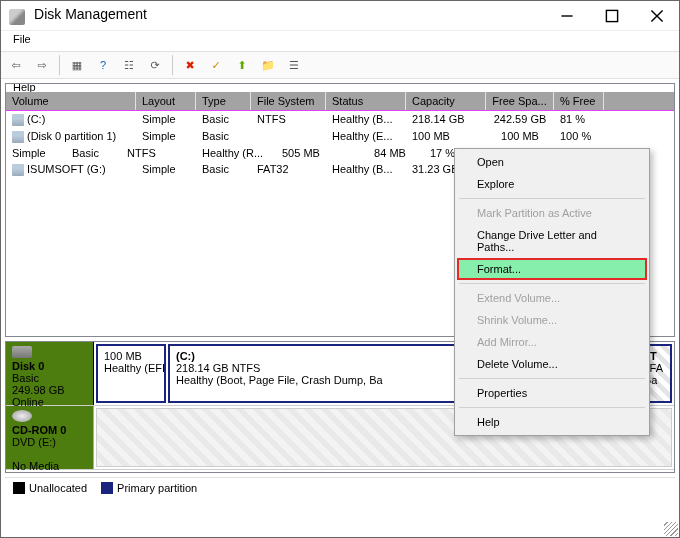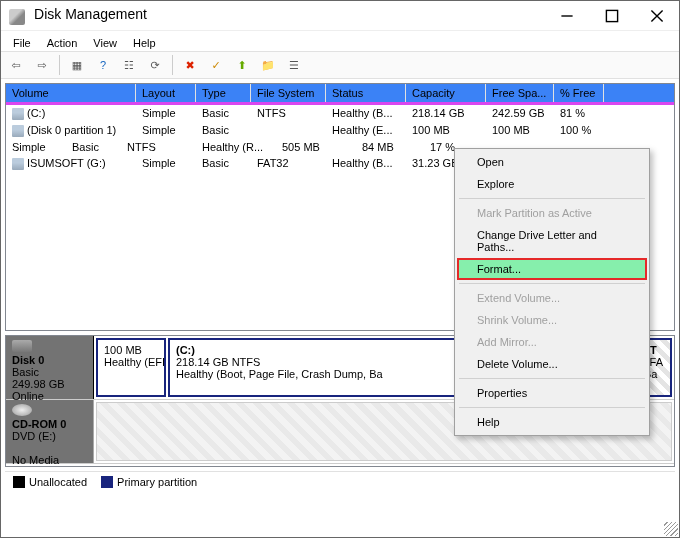--- a/index.html
+++ b/index.html
@@ -7,45 +7,45 @@
 .window { width: 680px; height: 538px; border: 1px solid #666; display: flex; flex-direction: column; background: #fff; }
 
 
 .titlebar { height: 30px; display: flex; align-items: center; justify-content: space-between; padding-left: 8px; border-bottom: 1px solid #eee; }
 .titlebar-title { font-size: 14px; }
 .titlebar-icon { width: 16px; height: 16px; margin-right: 6px; background: linear-gradient(135deg,#ccc 40%,#888 60%); border-radius: 2px; display: inline-block; vertical-align: middle; }
 .win-buttons { display: flex; }
 .win-btn { width: 45px; height: 30px; display: flex; align-items: center; justify-content: center; }
 
 
-.menubar { height: 20px; display: flex; align-items: flex-end; padding: 0 4px; }
+.menubar { height: 20px; display: flex; align-items: flex-start; padding: 0 4px; flex-direction: column; }
 .menuitem { padding: 2px 8px; }
 
 
 .toolbar { height: 28px; display: flex; align-items: center; padding: 0 4px; gap: 4px; border-top: 1px solid #e1e1e1; border-bottom: 1px solid #e1e1e1; background: #fafafa; }
 .tb-btn { width: 22px; height: 22px; display: flex; align-items: center; justify-content: center; border: 1px solid transparent; color: #555; }
 .tb-sep { width: 1px; height: 20px; background: #ccc; margin: 0 2px; }
 
 
 .vol-list { border: 1px solid #828790; margin: 4px; flex: 0 0 auto; }
-.vol-header { display: flex; background: #3b82f6; border-bottom: 3px solid #d946ef; user-select: none; }
+.vol-header { display: flex; background: #a3a3a3; border-bottom: 1px solid #d946ef; user-select: none; margin-top: 8px; }
 .vol-header .col { padding: 3px 6px; font-weight: normal; border-right: 1px solid #e1e1e1; white-space: nowrap; overflow: hidden; }
 .vol-body { height: 225px; overflow: auto; background: #fff; }
 .vol-row { display: flex; padding: 1px 0; }
 .vol-row .cell { padding: 1px 6px; white-space: nowrap; overflow: hidden; }
 .col.c0,.cell.c0{width:130px;} .col.c1,.cell.c1{width:60px;}
 .col.c2,.cell.c2{width:55px;} .col.c3,.cell.c3{width:75px;}
 .col.c4,.cell.c4{width:80px;} .col.c5,.cell.c5{width:80px;}
-.col.c6,.cell.c6{width:68px;} .col.c7,.cell.c7{width:50px;}
+.col.c6,.cell.c6{width:68px;text-align:center;} .col.c7,.cell.c7{width:50px;}
 .vol-icon { width: 12px; height: 12px; display: inline-block; background: linear-gradient(#bcd 40%,#9ab); border-radius: 1px; margin-right: 3px; vertical-align: middle; }
 
 
 .graphical { margin: 0 4px 4px; border: 1px solid #828790; height: 132px; overflow: hidden; display: flex; flex-direction: column; }
 .disk-row { display: flex; height: 64px; border-bottom: 1px solid #ccc; }
-.disk-info { width: 88px; padding: 4px 6px; background: #737373; border-right: 1px solid #000; position: relative; }
+.disk-info { width: 88px; padding: 4px 6px; background: #4d7c0f; border-right: 1px solid #000; position: relative; }
 .disk-info .disk-icon { width: 20px; height: 12px; background: linear-gradient(#aaa,#777); border-radius: 2px; margin-bottom: 2px; }
 .disk-info strong { font-weight: bold; }
 .partitions { flex: 1; display: flex; padding: 2px; gap: 2px; }
 .part { border: 2px solid #18247d; padding: 4px 6px; overflow: hidden; background: #fff; }
 .part .part-title { font-weight: bold; white-space: nowrap; }
 .part .part-sub { white-space: nowrap; }
 .part.striped { background: repeating-linear-gradient(45deg,#fff,#fff 5px,#e4e4e4 5px,#e4e4e4 10px); }
 
 .cd-row .disk-info { border-right: 1px solid #aaa; }
 .cd-body { flex: 1; background: repeating-linear-gradient(45deg,#f3f3f3,#f3f3f3 6px,#e9e9e9 6px,#e9e9e9 12px); border: 1px solid #ccc; margin: 2px; }

